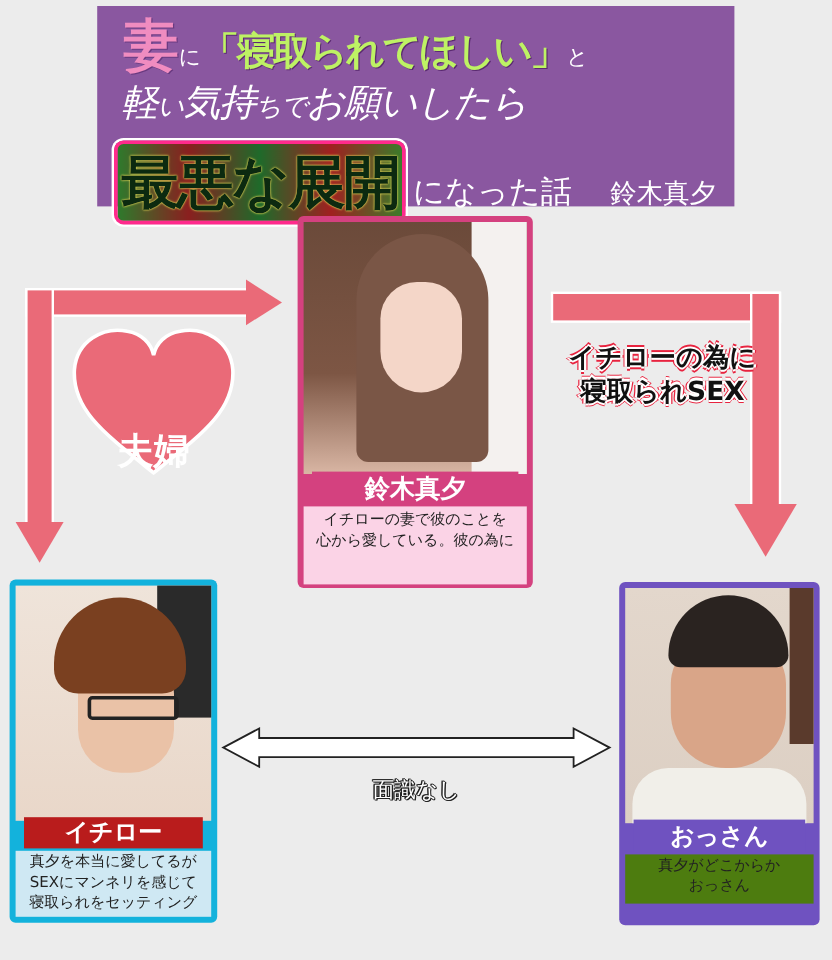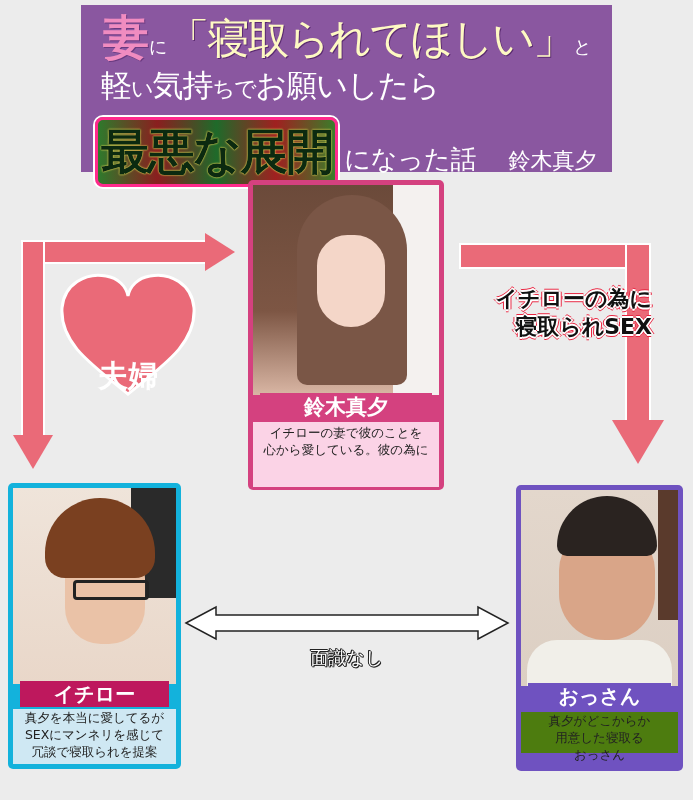--- a/index.html
+++ b/index.html
@@ -6,43 +6,43 @@
   body { width:693px; height:800px; background:#ececec; position:relative; overflow:hidden;
          font-family:"DejaVu Sans", sans-serif; }
   .abs { position:absolute; }
 
   
   .banner { left:81px; top:5px; width:531px; height:167px; background:#8a57a0; }
   .t-line { position:absolute; left:0; white-space:nowrap; }
   .l1 { top:2px; left:22px; }
   .l1 .big-pink { font-size:46px; font-weight:bold; color:#f08cc0; font-family:"DejaVu Serif", serif; text-shadow:1px 1px 0 #6a3a80; }
   .l1 .small-w { font-size:18px; color:#fff; }
-  .l1 .mag { font-size:42px; font-weight:normal; color:#fef9c3; letter-spacing:-2px; text-shadow:1px 1px 0 #5a2a70; }
-  .l2 { top:60px; left:20px; font-size:31px; color:#fff; letter-spacing:-1px; }
+  .l1 .mag { font-size:32px; font-weight:bold; color:#bef264; letter-spacing:-2px; text-shadow:1px 1px 0 #5a2a70; }
+  .l2 { top:60px; left:20px; font-size:31px; color:#fff; letter-spacing:-1px;font-style:italic; }
   .l2 .sm { font-size:22px; }
   .l3 { top:112px; left:14px; }
   .l3 .worst { display:inline-block; font-size:48px; font-weight:bold; letter-spacing:-2px;
                background:linear-gradient(90deg,#2e7a2c,#8a1f1f,#1f6a2a,#a02020,#3b7c2a);
                color:#0c2a10; padding:0 3px; border:3px solid #ff2a8c; border-radius:8px;
                box-shadow:0 0 0 2px #fff; text-shadow:0 0 2px #f2e35a, 0 0 1px #f2e35a; }
   .l3 .rest { font-size:26px; color:#fff; margin-left:6px; }
   .l3 .author { font-size:22px; color:#fff; margin-left:32px; }
 
   
   .pink { background:#ea6a78; }
   .arrow-bar { position:absolute; box-shadow:0 0 0 2px #fff; }
   .tri { position:absolute; width:0; height:0; }
 
   
   .heart { left:58px; top:272px; width:140px; height:125px; }
   .heart-label { position:absolute; left:30px; top:36px; width:80px; text-align:center;
                  font-size:30px; font-weight:bold; color:#fff;margin-top:48px; }
 
   
-  .ntr-caption { left:452px; top:285px; width:200px; text-align:right; font-size:22px; font-weight:bold;
+  .ntr-caption { left:452px; top:285px; width:200px; text-align:center; font-size:22px; font-weight:bold;
                  color:#111; line-height:28px;
                  text-shadow: 2px 0 0 #fff, -2px 0 0 #fff, 0 2px 0 #fff, 0 -2px 0 #fff,
                               3px 0 0 #e8233f, -3px 0 0 #e8233f, 0 3px 0 #e8233f, 0 -3px 0 #e8233f; }
 
   
   .card { position:absolute; border-radius:5px; overflow:hidden; }
   .card .photo { position:absolute; left:5px; top:5px; right:5px; }
   .card .name { position:absolute; left:12px; right:12px; color:#fff; font-weight:bold; text-align:center; }
   .card .desc { position:absolute; left:5px; right:5px; text-align:center; color:#222; font-size:12.5px; line-height:17px; }
 
@@ -57,21 +57,21 @@
   .card-mayu .bg-white { position:absolute; left:140px; top:0; width:46px; height:210px; background:#f4f1ef; }
   .card-mayu .name { top:213px; height:28px; background:#d4417f; font-size:21px; line-height:28px; }
   .card-mayu .desc { top:242px; height:63px; background:#fbd3e6; padding-top:2px; }
 
   .card-ichiro { left:8px; top:483px; width:173px; height:286px; background:#13b2dc; }
   .card-ichiro .photo { height:196px; background:linear-gradient(180deg,#efe4da 0,#e9d7c9 100%); }
   .card-ichiro .hair { position:absolute; left:32px; top:10px; width:110px; height:80px; border-radius:55px 55px 20px 20px; background:#7a4020; }
   .card-ichiro .face { position:absolute; left:52px; top:60px; width:80px; height:96px; border-radius:30px 30px 36px 36px; background:#eac2a7; }
   .card-ichiro .glasses { position:absolute; left:60px; top:92px; width:70px; height:14px; border:3px solid #222; border-radius:4px; }
   .card-ichiro .poster { position:absolute; right:0; top:0; width:45px; height:110px; background:#2a2a2a; }
-  .card-ichiro .name { top:198px; height:26px; background:#be185d; font-size:20px; line-height:26px;font-family:Liberation Serif, serif; }
+  .card-ichiro .name { top:198px; height:26px; background:#b91c1c; font-size:20px; line-height:26px;font-family:Liberation Serif, serif; }
   .card-ichiro .desc { top:226px; height:55px; background:#cfe8f3; font-size:12.5px; line-height:17px; }
 
   .card-ossan { left:516px; top:485px; width:167px; height:286px; background:#6f52c0; }
   .card-ossan .photo { height:196px; background:linear-gradient(180deg,#e3d7cc 0,#dccfc3 100%); }
   .card-ossan .curtain { position:absolute; right:0; top:0; width:20px; height:130px; background:#5a3a2c; }
   .card-ossan .hair { position:absolute; left:36px; top:6px; width:100px; height:60px; border-radius:50px 50px 10px 10px; background:#2a2320; }
   .card-ossan .face { position:absolute; left:38px; top:40px; width:96px; height:110px; border-radius:40px 40px 46px 46px; background:#d9a588; }
   .card-ossan .shirt { position:absolute; left:6px; top:150px; right:6px; height:46px; border-radius:30px 30px 0 0; background:#f1efe9; }
   .card-ossan .name { top:198px; height:27px; background:#6f52c0; font-size:20px; line-height:27px; }
   .card-ossan .desc { top:227px; height:41px; background:#4d7c0f; font-size:12.5px; line-height:17px; }
@@ -137,35 +137,34 @@
   <div class="photo">
     <div class="poster"></div>
     <div class="face"></div>
     <div class="hair"></div>
     <div class="glasses"></div>
   </div>
   <div class="name">イチロー</div>
   <div class="desc">
     <div>真夕を本当に愛してるが</div>
     <div>SEXにマンネリを感じて</div>
-    <div>冗談で寝取られを提案</div>
+    <div>寝取られをセッティング</div>
   </div>
 </div>
 
 <div class="card card-ossan">
   <div class="photo">
     <div class="curtain"></div>
     <div class="shirt"></div>
     <div class="face"></div>
     <div class="hair"></div>
   </div>
   <div class="name">おっさん</div>
   <div class="desc">
     <div>真夕がどこからか</div>
-    <div>用意した寝取る</div>
     <div>おっさん</div>
   </div>
 </div>
 
 <div class="abs" style="left:184px;top:603px;width:326px;height:40px;">
   <svg width="326" height="40" viewBox="0 0 326 40">
     <path d="M2 20 L32 4 L32 12 L294 12 L294 4 L324 20 L294 36 L294 28 L32 28 L32 36 Z" fill="#fff" stroke="#222" stroke-width="1.5"></path>
   </svg>
 </div>
 <div class="abs no-acq">面識なし</div>

